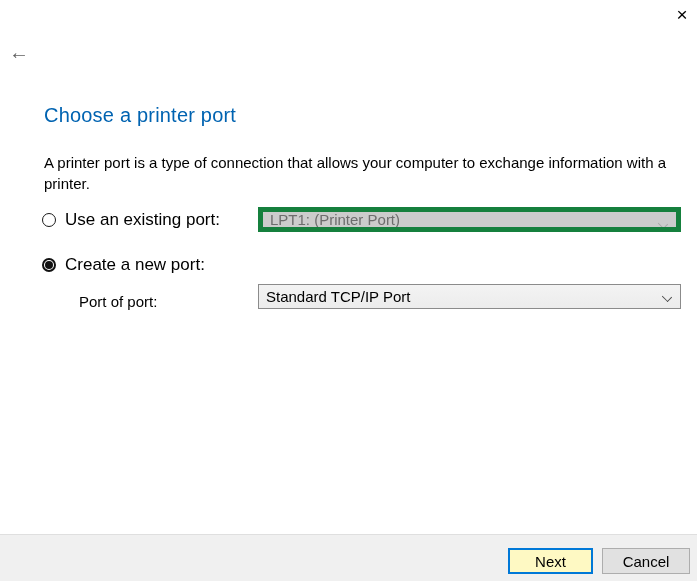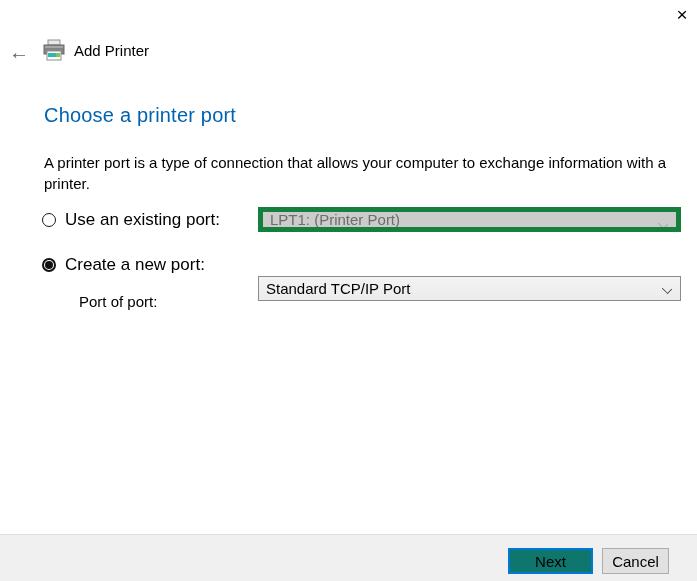--- a/index.html
+++ b/index.html
@@ -76,66 +76,55 @@
     width: 7px; height: 7px;
     border-right: 1px solid #4a4a4a; border-bottom: 1px solid #4a4a4a;
     transform: rotate(45deg) scale(1, 0.8); transform-origin: center;
   }
   .combo-disabled {
     top: 207px; background: #cccccc; border: 5px solid #15803d;
     color: #6d6d6d; cursor: default;
   }
   .combo-disabled .chevron::before { border-color: #a9a9a9; }
   .combo-enabled {
-    top: 276px; background: linear-gradient(#f3f3f3, #ececec);
+    top: 284px; background: linear-gradient(#f3f3f3, #ececec);
     border: 1px solid #8b8b8b; color: #000; cursor: pointer;
   }
   .type-label {
     position: absolute; left: 79px; top: 293px; font-size: 15px;
   }
 
   
   .footer {
     position: absolute; left: 0; right: 0; bottom: 0; height: 47px;
     background: #f0f0f0; border-top: 1px solid #dfdfdf;
   }
   .btn {
     position: absolute; font-size: 15px;
     display: flex; align-items: center; justify-content: center;
     cursor: pointer; font-family: "Liberation Sans", sans-serif;
   }
   .btn-next {
     left: 508px; top: 548px; width: 85px; height: 26px;
-    background: #0f766e; border: 2px solid #0078d7; color: #000;
+    background: #fef9c3; border: 2px solid #0078d7; color: #000;
   }
   .btn-cancel {
-    left: 602px; top: 548px; width: 67px; height: 26px;
+    left: 602px; top: 548px; width: 88px; height: 26px;
     background: #e1e1e1; border: 1px solid #adadad; color: #000;
   }
 </style>
 </head>
 <body>
 
 <div class="window">
 
   <div class="close-btn">×</div>
 
   <div class="back-btn">←</div>
 
-  <div class="titlebar">
-    <svg class="printer-icon" viewBox="0 0 24 24" aria-hidden="true">
-      <rect x="6" y="2" width="12" height="5" fill="#e9e9e9" stroke="#8f8f8f" stroke-width="1"></rect>
-      <rect x="2" y="7" width="20" height="9" fill="#848484" stroke="#6b6b6b" stroke-width="1"></rect>
-      <rect x="3" y="8" width="18" height="2" fill="#a6a6a6"></rect>
-      <rect x="5" y="13" width="14" height="9" fill="#fdfdfd" stroke="#8f8f8f" stroke-width="1"></rect>
-      <rect x="6" y="15" width="8" height="4" fill="#35b3ae"></rect>
-      <rect x="14" y="15" width="4" height="4" fill="#7fc45e"></rect>
-    </svg>
-    <span class="app-title">Add Printer</span>
-  </div>
 
   <div class="heading">Choose a printer port</div>
 
   <div class="description">A printer port is a type of connection that allows your computer to exchange information with a printer.</div>
 
   <div class="radio-row radio-row-1">
     <span class="radio"></span>
     <span class="radio-label">Use an existing port:</span>
   </div>
 

